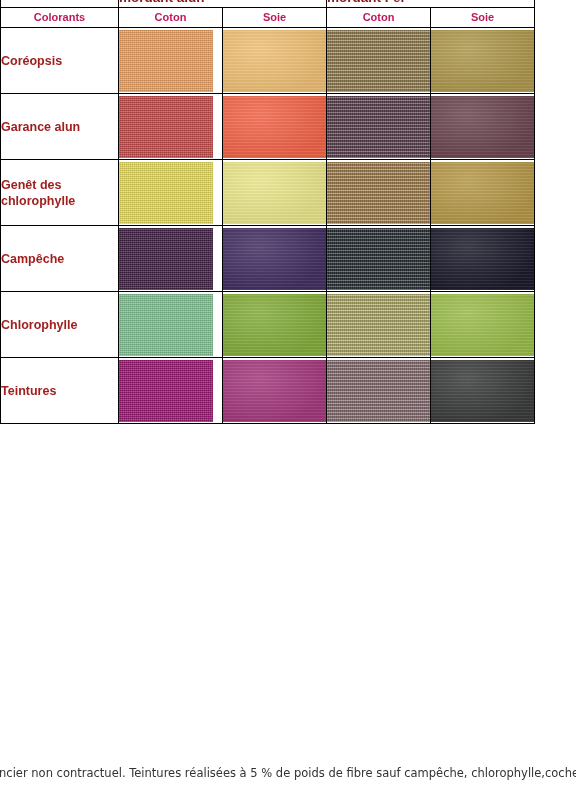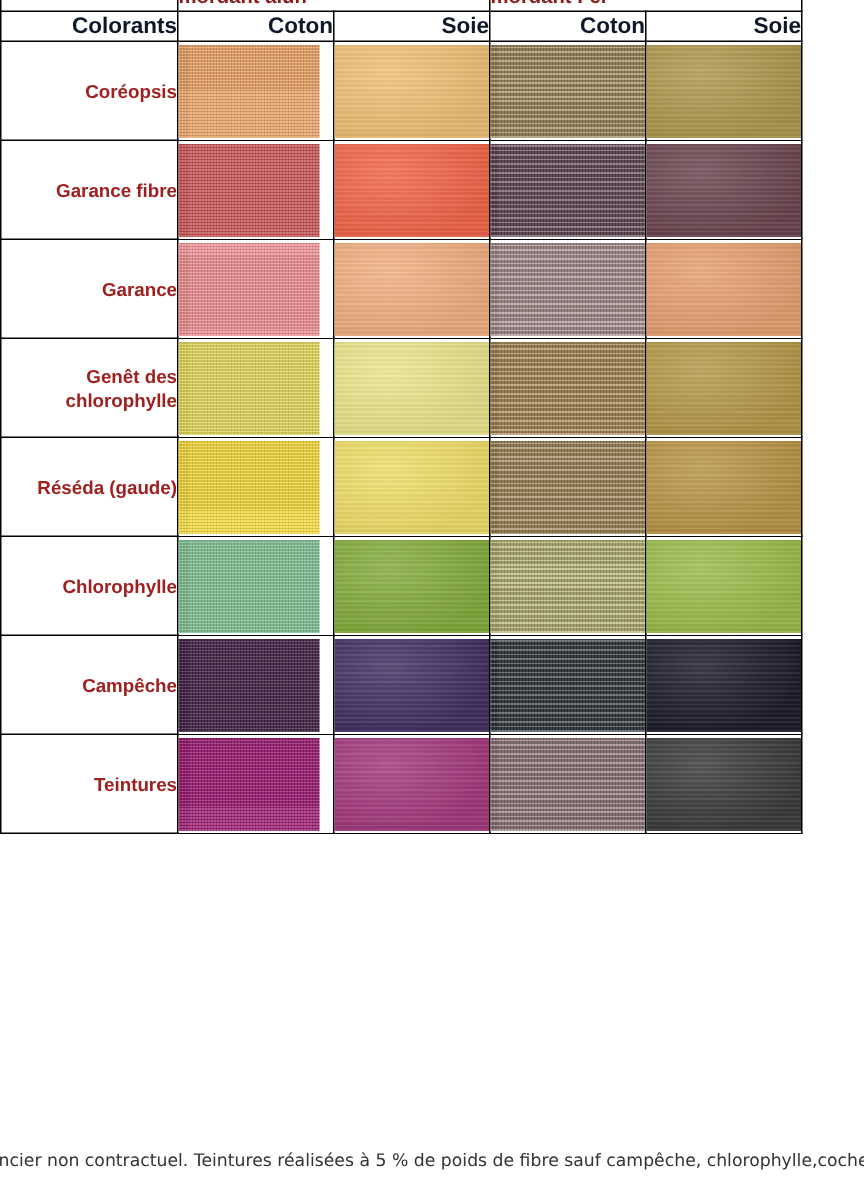--- a/index.html
+++ b/index.html
@@ -45,38 +45,38 @@
     color: #8a1a1a;
     font-size: 13.5px;
     font-weight: bold;
     text-align: left;
     line-height: 19px;
     white-space: nowrap;
   }
   .subhead-row td {
     height: 19px;
     padding: 0 0 0 5px;
-    color: #0f172a;
-    font-size: 15px;
+    color: #be185d;
+    font-size: 11px;
     font-weight: bold;
-    text-align: right;
+    text-align: center;
     line-height: 19px;
     white-space: nowrap;
   }
   .blank-cell { border-left: 1px solid #000; border-right: 1px solid #000; }
 
   
   .dye-row { height: 66px; }
   .dye-name {
     padding: 0 0 0 10px;
     color: #a01f1f;
     font-size: 12.5px;
     font-weight: bold;
     line-height: 16px;
-    text-align: right;
+    text-align: left;
   }
 
   
   .sw-cell {
     padding: 0;
     position: relative;
   }
   .swatch {
     display: block;
     width: 100%;
@@ -166,107 +166,77 @@
           <span class="swatch silk" style="background: rgb(242, 194, 119);"></span>
         </td>
         <td class="sw-cell">
           <span class="swatch coarse" style="background: rgb(155, 132, 86);"></span>
         </td>
         <td class="sw-cell">
           <span class="swatch silk" style="background: rgb(176, 154, 79);"></span>
         </td>
       </tr>
       <tr class="dye-row">
-        <td class="dye-name">Garance fibre</td>
+        <td class="dye-name">Garance alun</td>
         <td class="sw-cell gutter">
           <span class="swatch " style="background: rgb(194, 74, 74);"></span>
         </td>
         <td class="sw-cell">
           <span class="swatch silk" style="background: rgb(244, 102, 74);"></span>
         </td>
         <td class="sw-cell">
           <span class="swatch coarse" style="background: rgb(94, 69, 82);"></span>
         </td>
         <td class="sw-cell">
           <span class="swatch silk" style="background: rgb(109, 71, 81);"></span>
         </td>
       </tr>
       <tr class="dye-row">
-        <td class="dye-name">Garance</td>
-        <td class="sw-cell gutter">
-          <span class="swatch " style="background: rgb(239, 142, 146);"></span>
-        </td>
-        <td class="sw-cell">
-          <span class="swatch silk" style="background: rgb(244, 177, 131);"></span>
-        </td>
-        <td class="sw-cell">
-          <span class="swatch coarse" style="background: rgb(167, 141, 141);"></span>
-        </td>
-        <td class="sw-cell">
-          <span class="swatch silk" style="background: rgb(233, 162, 115);"></span>
-        </td>
-      </tr>
-      <tr class="dye-row">
         <td class="dye-name">Genêt des chlorophylle</td>
         <td class="sw-cell gutter">
           <span class="swatch " style="background: rgb(229, 217, 92);"></span>
         </td>
         <td class="sw-cell">
           <span class="swatch silk" style="background: rgb(236, 232, 141);"></span>
         </td>
         <td class="sw-cell">
           <span class="swatch coarse" style="background: rgb(168, 133, 82);"></span>
         </td>
         <td class="sw-cell">
           <span class="swatch silk" style="background: rgb(183, 154, 74);"></span>
         </td>
       </tr>
       <tr class="dye-row">
-        <td class="dye-name">Réséda (gaude)</td>
-        <td class="sw-cell gutter">
-          <span class="swatch " style="background: rgb(245, 217, 58);"></span>
-        </td>
-        <td class="sw-cell">
-          <span class="swatch silk" style="background: rgb(242, 224, 106);"></span>
-        </td>
-        <td class="sw-cell">
-          <span class="swatch coarse" style="background: rgb(158, 131, 84);"></span>
-        </td>
-        <td class="sw-cell">
-          <span class="swatch silk" style="background: rgb(187, 150, 71);"></span>
+        <td class="dye-name">Campêche</td>
+        <td class="sw-cell gutter">
+          <span class="swatch " style="background: rgb(63, 31, 66);"></span>
+        </td>
+        <td class="sw-cell">
+          <span class="swatch silk" style="background: rgb(68, 48, 99);"></span>
+        </td>
+        <td class="sw-cell">
+          <span class="swatch coarse" style="background: rgb(43, 51, 56);"></span>
+        </td>
+        <td class="sw-cell">
+          <span class="swatch silk" style="background: rgb(29, 28, 44);"></span>
         </td>
       </tr>
       <tr class="dye-row">
         <td class="dye-name">Chlorophylle</td>
         <td class="sw-cell gutter">
           <span class="swatch " style="background: rgb(127, 193, 147);"></span>
         </td>
         <td class="sw-cell">
           <span class="swatch silk" style="background: rgb(133, 174, 61);"></span>
         </td>
         <td class="sw-cell">
           <span class="swatch coarse" style="background: rgb(182, 178, 113);"></span>
         </td>
         <td class="sw-cell">
           <span class="swatch silk" style="background: rgb(156, 190, 76);"></span>
-        </td>
-      </tr>
-      <tr class="dye-row">
-        <td class="dye-name">Campêche</td>
-        <td class="sw-cell gutter">
-          <span class="swatch " style="background: rgb(63, 31, 66);"></span>
-        </td>
-        <td class="sw-cell">
-          <span class="swatch silk" style="background: rgb(68, 48, 99);"></span>
-        </td>
-        <td class="sw-cell">
-          <span class="swatch coarse" style="background: rgb(43, 51, 56);"></span>
-        </td>
-        <td class="sw-cell">
-          <span class="swatch silk" style="background: rgb(29, 28, 44);"></span>
         </td>
       </tr>
       <tr class="dye-row">
         <td class="dye-name">Teintures</td>
         <td class="sw-cell gutter">
           <span class="swatch " style="background: rgb(151, 21, 110);"></span>
         </td>
         <td class="sw-cell">
           <span class="swatch silk" style="background: rgb(165, 58, 126);"></span>
         </td>

